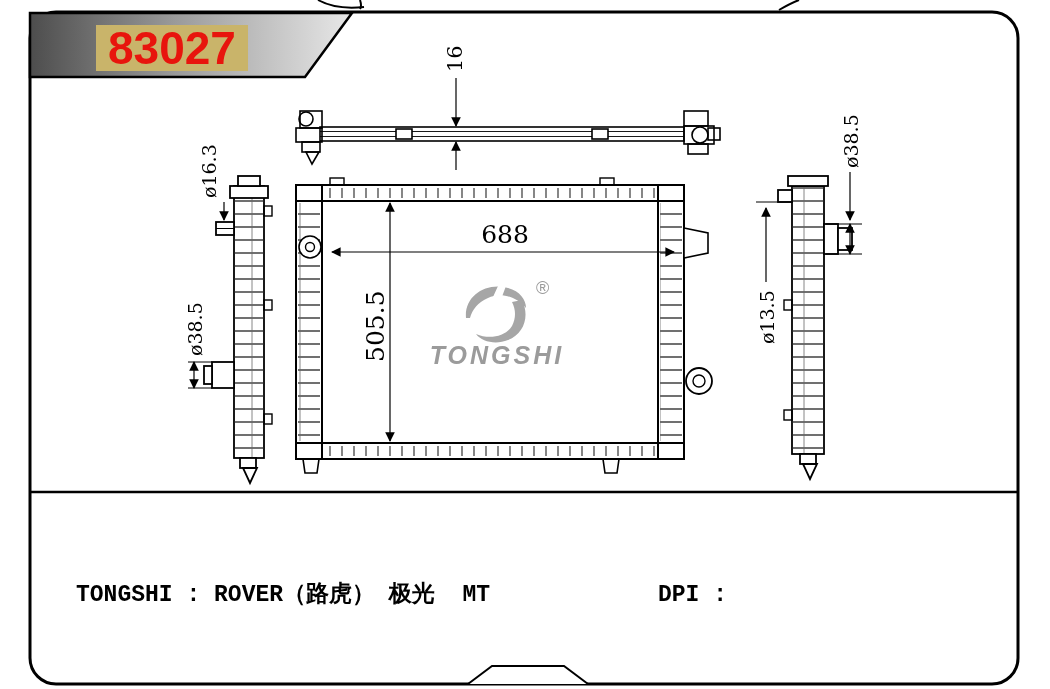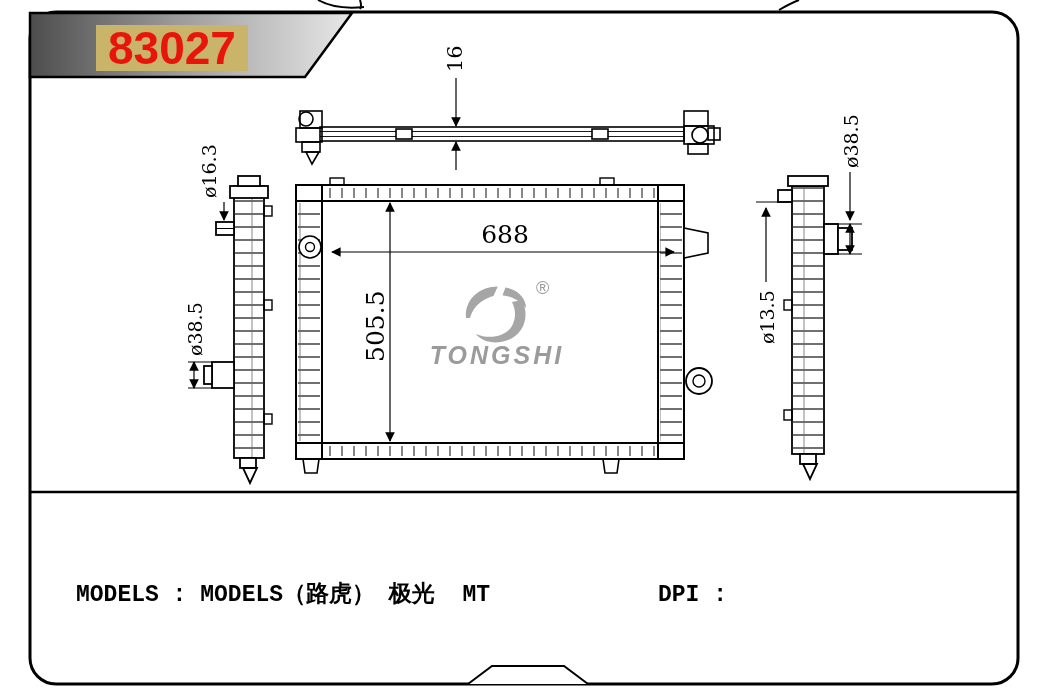--- a/index.html
+++ b/index.html
@@ -162,21 +162,21 @@
   </g>
   <g>
     <line x1="756" y1="202" x2="792" y2="202" stroke="#000" stroke-width="1"></line>
     <line x1="766" y1="282" x2="766" y2="208" stroke="#000" stroke-width="1.2" marker-end="url(#arrow)"></line>
     <text class="dim" transform="translate(774,344) rotate(-90)" font-size="19">ø13.5</text>
   </g>
 </svg>
 
 <div class="specs">
   <div class="col col-left">
-    <div>MODELS : MODELS（路虎） 极光  MT</div>
+    <div>TONGSHI : ROVER（路虎） 极光  MT</div>
     <div>CORE SIZE : 688×505</div>
     
     
   </div>
   <div class="col col-right">
     <div>DPI :</div>
     
     
   </div>
 </div>

